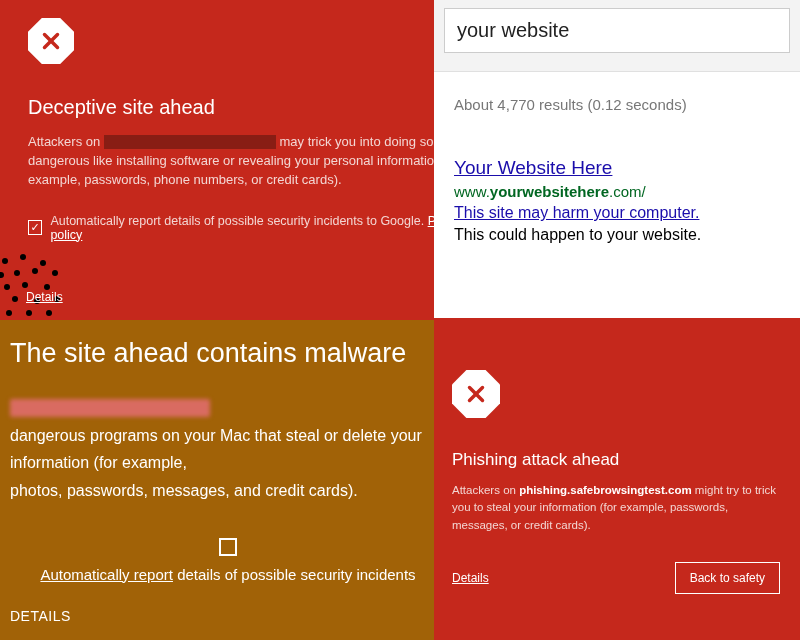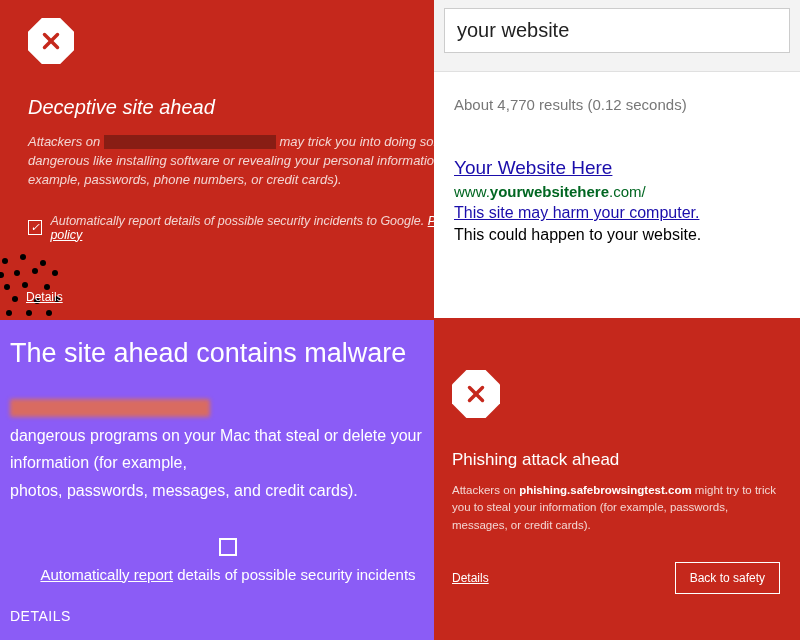--- a/index.html
+++ b/index.html
@@ -13,21 +13,20 @@
   }
 
   
   .panel-deceptive {
     position: absolute;
     left: 0; top: 0;
     width: 494px; height: 320px;
     background: #c5281c;
     color: #fff;
     padding: 18px 12px 0 28px;
-    font-style: italic;
   }
   .octagon {
     width: 46px; height: 46px;
     background: #fff;
     clip-path: polygon(30% 0%, 70% 0%, 100% 30%, 100% 70%, 70% 100%, 30% 100%, 0% 70%, 0% 30%);
     display: flex; align-items: center; justify-content: center;
     color: #c5281c;
   }
   .octagon svg { width: 26px; height: 26px; }
   .panel-deceptive h2 {
@@ -67,21 +66,21 @@
   .dots span {
     position: absolute; width: 6px; height: 6px;
     background: #000; border-radius: 50%;
   }
 
   
   .panel-malware {
     position: absolute;
     left: 0; top: 320px;
     width: 460px; height: 320px;
-    background: #8b5cf6;
+    background: #a16207;
     color: #fff;
     padding: 18px 14px 0 10px;
   }
   .panel-malware h1 {
     font-weight: 400; font-size: 27px;
     white-space: nowrap; overflow: hidden;
     margin-bottom: 26px;
   }
   .panel-malware .body2 {
     font-size: 16px; line-height: 1.7;

